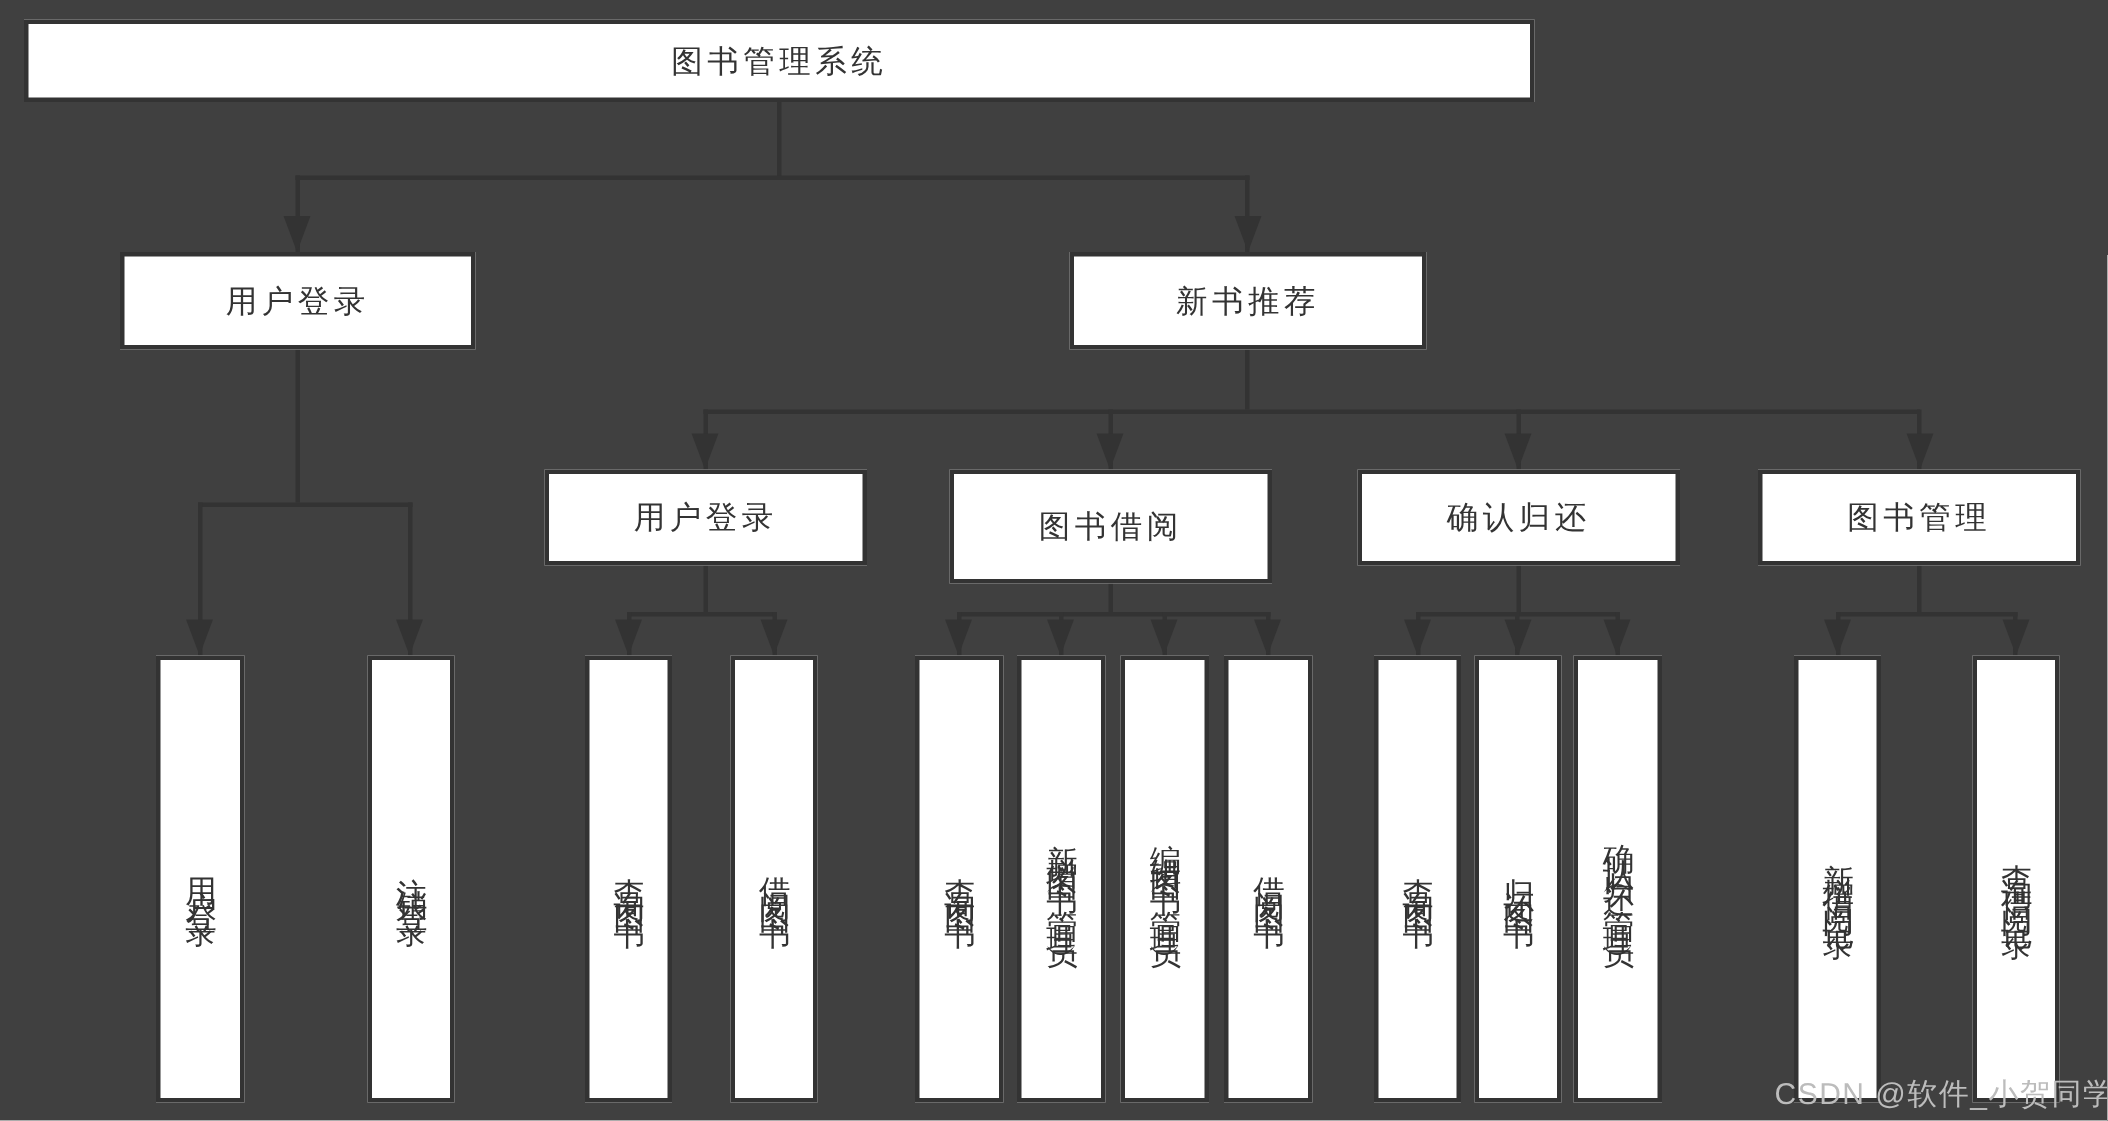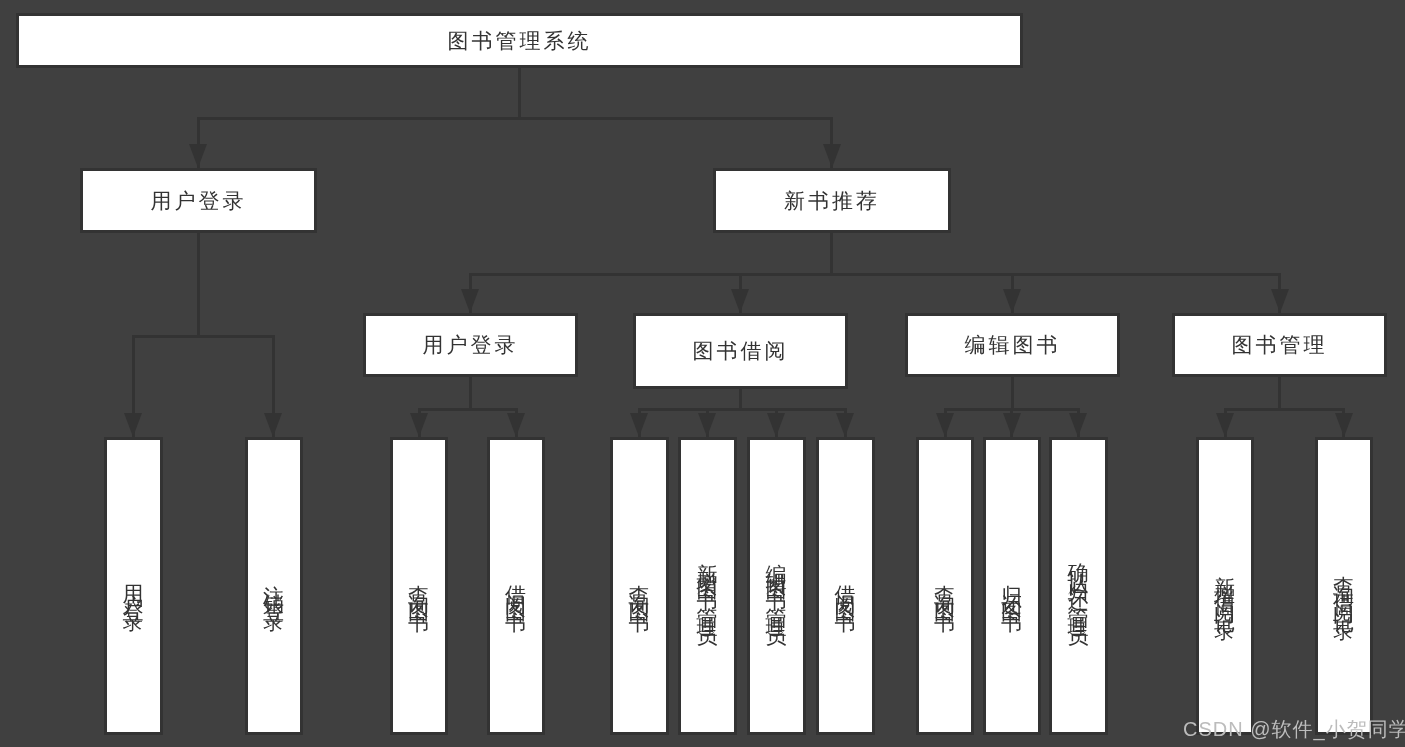--- a/index.html
+++ b/index.html
@@ -136,21 +136,21 @@
     <span>新书推荐</span>
   </div>
 
   <div class="box" style="left:363px;top:313px;width:215px;height:64px">
     <span>用户登录</span>
   </div>
   <div class="box" style="left:633px;top:313px;width:215px;height:76px">
     <span>图书借阅</span>
   </div>
   <div class="box" style="left:905px;top:313px;width:215px;height:64px">
-    <span>编辑图书</span>
+    <span>确认归还</span>
   </div>
   <div class="box" style="left:1172px;top:313px;width:215px;height:64px">
     <span>图书管理</span>
   </div>
 
   <div class="box vbox" style="left:104px;top:437px;width:59px;height:298px">
     <span>用户登录</span>
   </div>
   <div class="box vbox" style="left:245px;top:437px;width:58px;height:298px">
     <span>注销登录</span>

